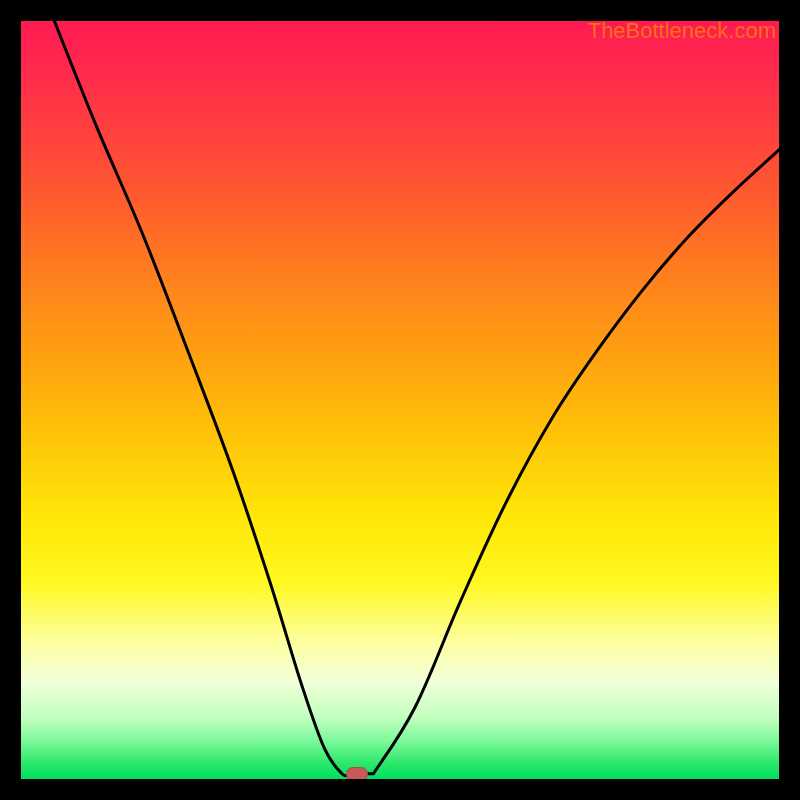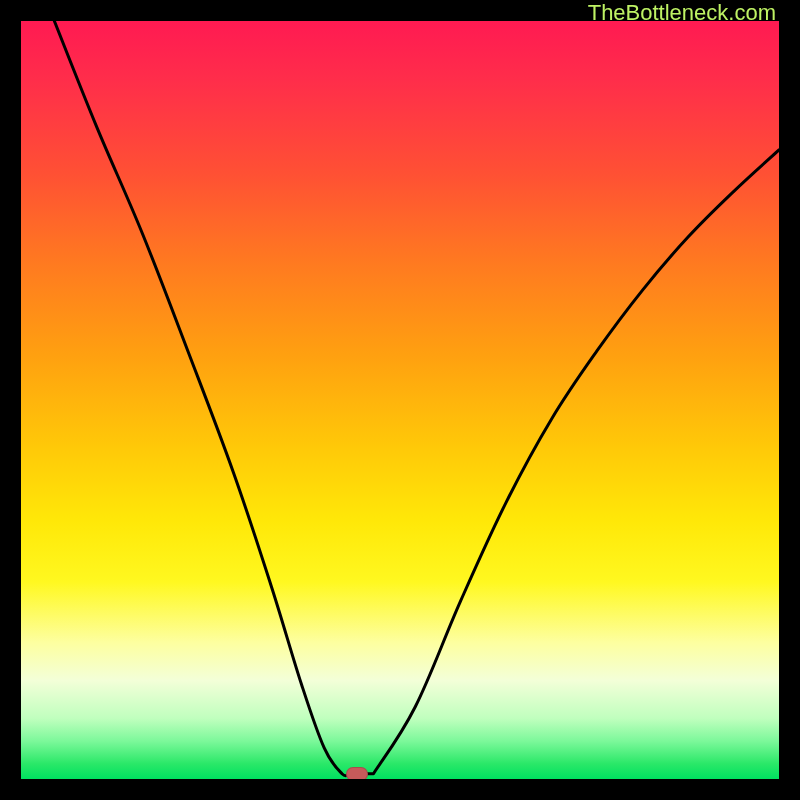--- a/index.html
+++ b/index.html
@@ -45,23 +45,23 @@
       #fdffa0 82%,
       #f3ffd8 87%,
       #c0ffbe 92%,
       #7cf89a 95%,
       #2ae868 98%,
       #00e060 100%
     );
   }
   .watermark {
     position: absolute;
-    top: 0;
+    top: 18px;
     right: 24px;
-    color: #bef264;
+    color: #f97316;
     font-size: 22px;
     font-weight: 500;
     letter-spacing: 0px;
     user-select: none;
     margin-left: 48px;
   }
   svg.curve {
     position: absolute;
     left: 0;
     top: 0;

